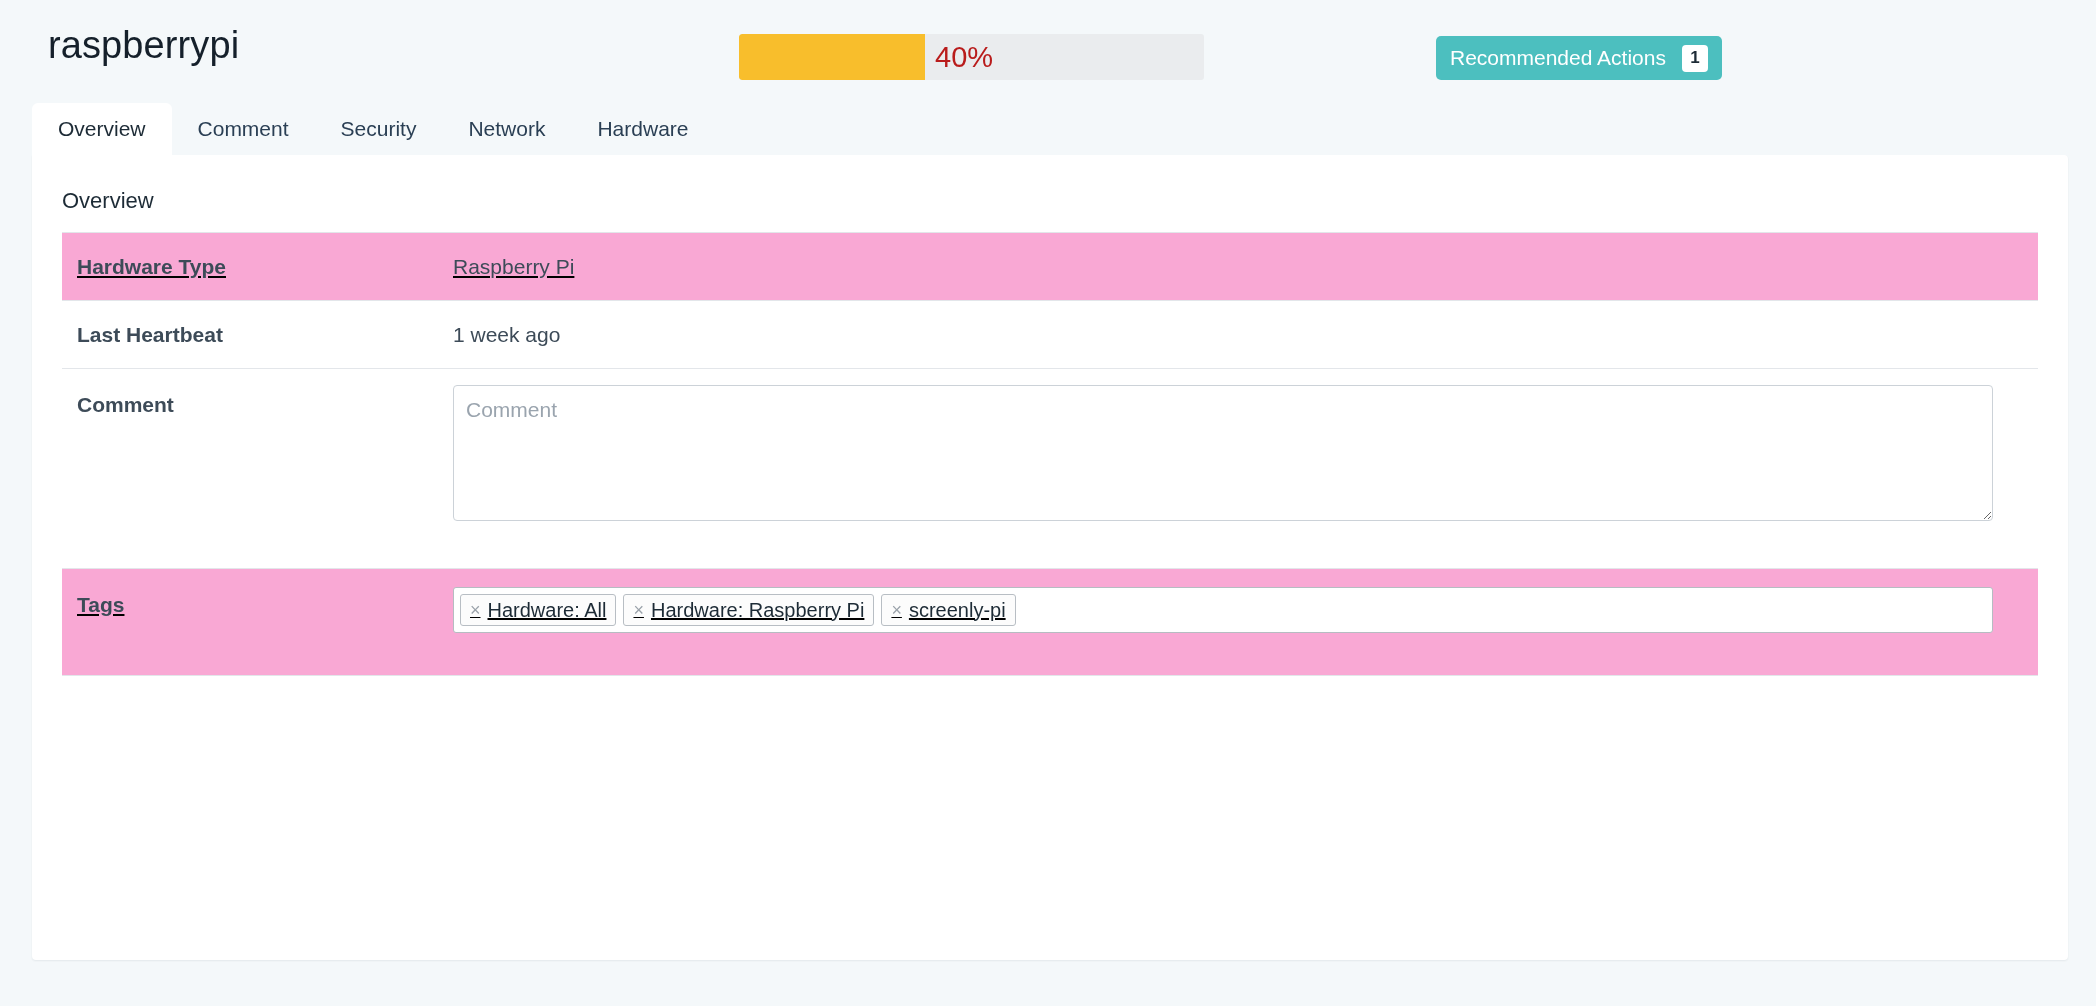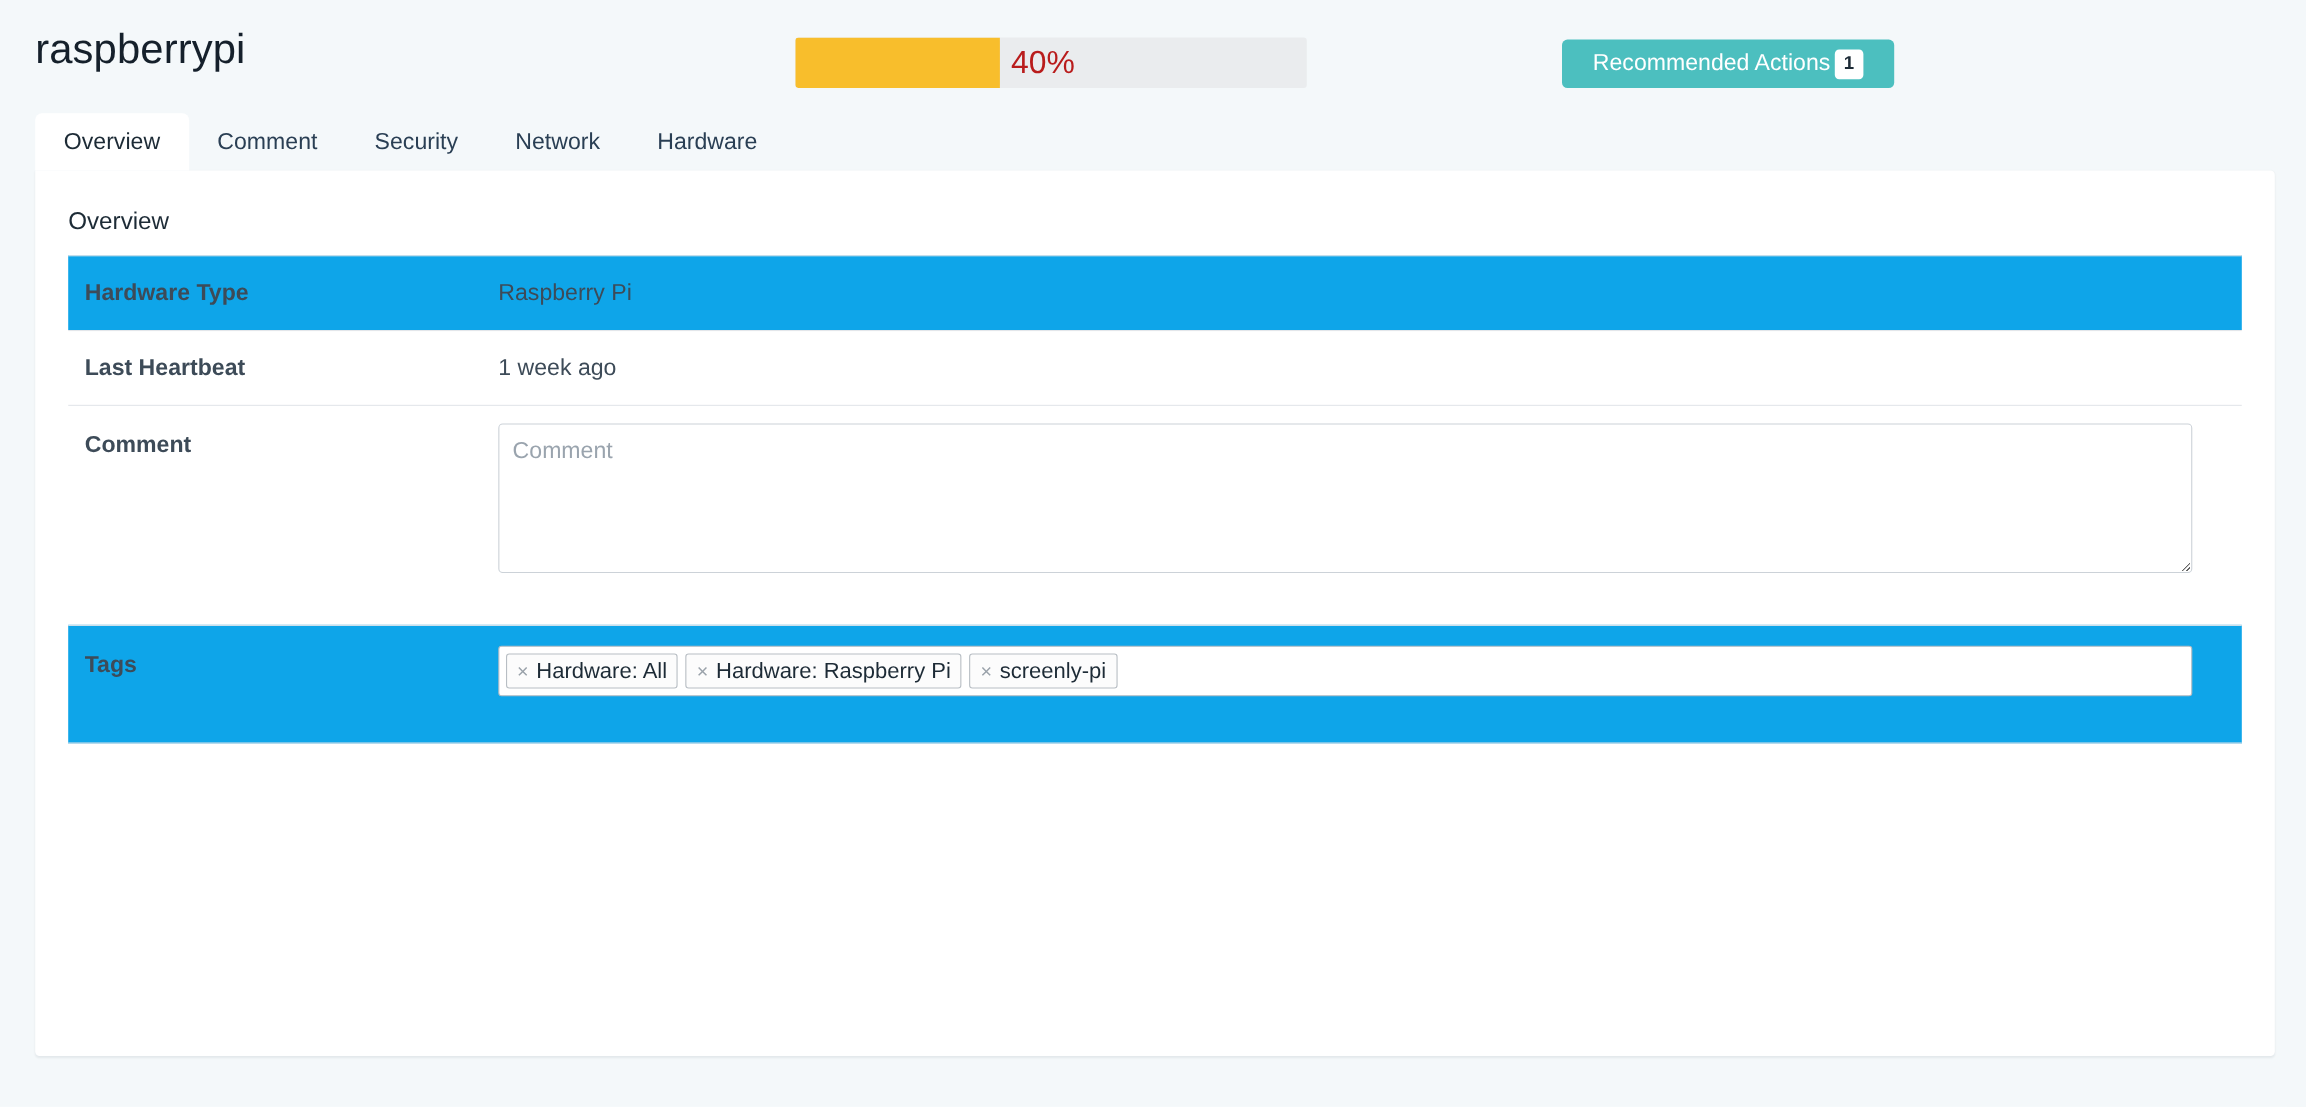--- a/index.html
+++ b/index.html
@@ -15,21 +15,21 @@
     position: relative;
     width: 2096px;
     height: 1006px;
     background: #f4f8fa;
     overflow: hidden;
   }
 
   
   .header {
     position: absolute;
-    left: 0; top: 0;
+    left: 16px; top: 0;
     width: 1758px;
     height: 100px;
   }
 
   .device-title {
     position: absolute;
     left: 32px;
     top: 22px;
     font-size: 38px;
     font-weight: 400;
@@ -66,24 +66,24 @@
     color: #b91c1c;
     font-weight: 400;
     white-space: nowrap;
   }
 
   .rec-actions {
     position: absolute;
     left: 1420px;
     top: 36px;
     height: 44px;
-    padding: 0 28px;
-    display: flex;
-    align-items: center;
-    gap: 4px;
+    padding: 0 14px;
+    display: flex;
+    align-items: center;
+    gap: 16px;
     background: #4cbfbf;
     border: none;
     border-radius: 5px;
     cursor: pointer;
   }
   .rec-actions-label {
     font-size: 21px;
     color: #ffffff;
     font-family: "Liberation Sans", sans-serif;
     white-space: nowrap;
@@ -157,21 +157,21 @@
   }
 
   .row {
     position: relative;
     width: 100%;
     border-top: 1px solid #e3e6ea;
     display: flex;
     align-items: flex-start;
   }
   .row:last-child { border-bottom: 1px solid #e3e6ea; }
-  .row.shaded { background: #0ea5e9; }
+  .row.shaded { background: #f9a8d4; text-decoration: underline; }
 
   .row-label {
     width: 391px;
     flex: 0 0 391px;
     font-size: 21px;
     font-weight: 700;
     color: #3d4b58;
     padding-left: 15px;
   }
   .row-value {

